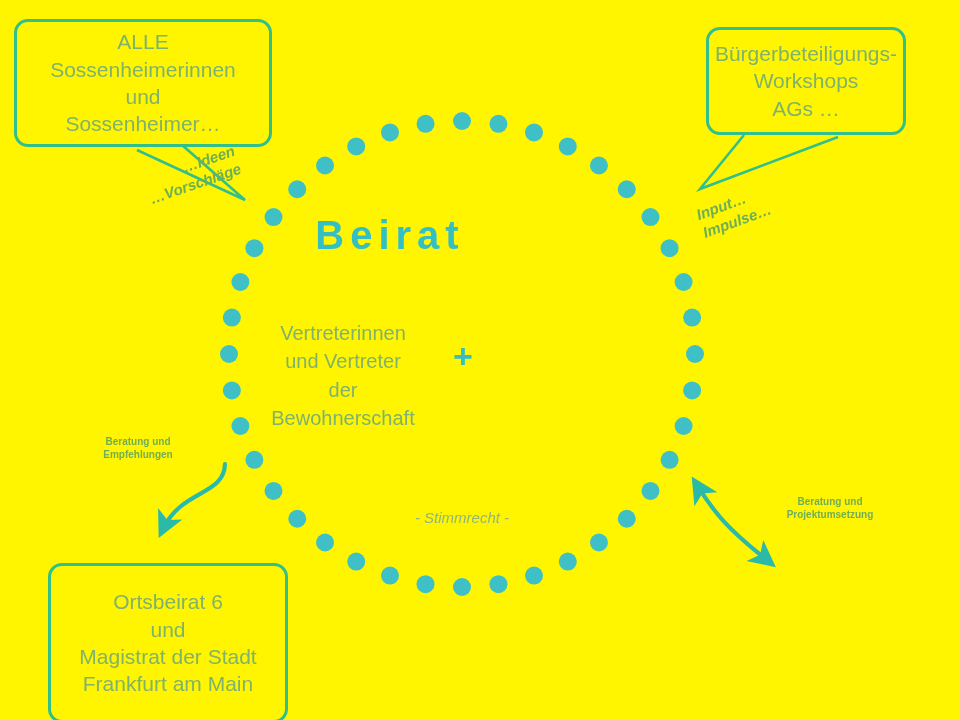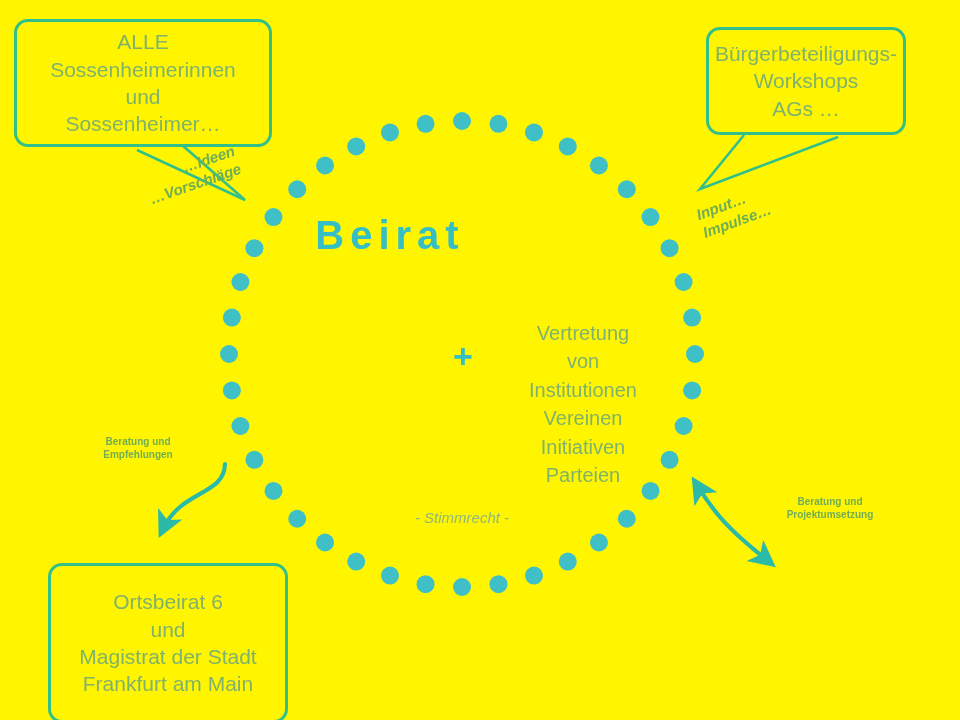--- a/index.html
+++ b/index.html
@@ -184,21 +184,19 @@
   <div class="annot" id="annot-input">Input…
 Impulse…</div>
 
   <div class="caption" id="cap-left">Beratung und
 Empfehlungen</div>
   <div class="caption" id="cap-right">Beratung und
 Projektumsetzung</div>
 
   <div id="beirat-title">Beirat</div>
   <div id="plus-sign">+</div>
-  <div class="col" id="col-right">Vertretung
-von
-Institutionen
-Vereinen
-Initiativen
-Parteien</div>
+  <div class="col" id="col-left">Vertreterinnen
+und Vertreter
+der
+Bewohnerschaft</div>
   <div id="stimmrecht">- Stimmrecht -</div>
 
 </div>
 
 </body></html>

